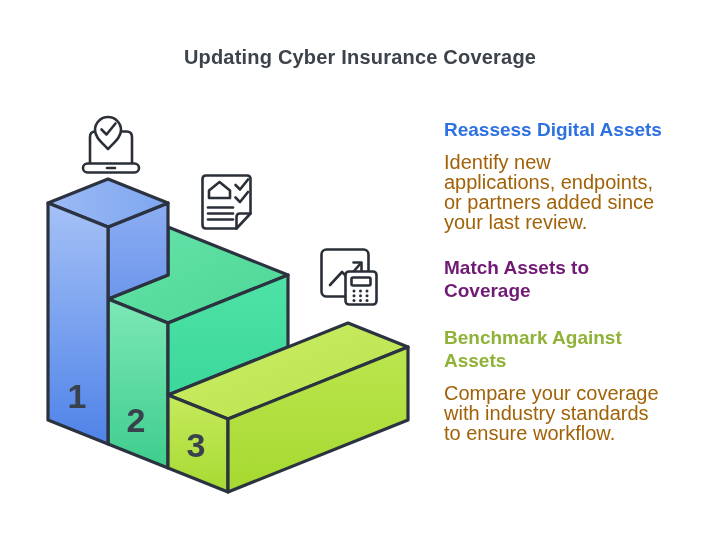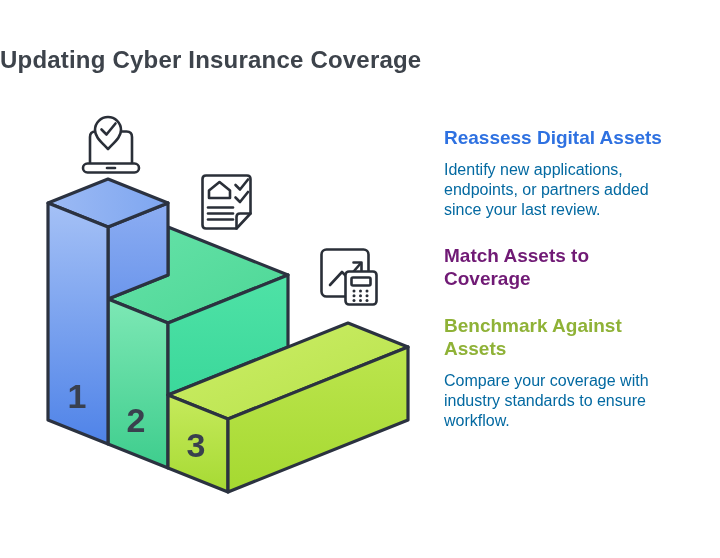--- a/index.html
+++ b/index.html
@@ -1,33 +1,33 @@
 <!DOCTYPE html>
 <html><head>
 <meta charset="utf-8">
 <style>
   html,body{margin:0;padding:0;}
   body{
     width:720px;height:558px;background:#ffffff;overflow:hidden;position:relative;
     font-family:"Liberation Sans", sans-serif;
   }
   .title{
-    position:absolute;left:0;right:0;top:46px;text-align:left;
-    font-size:24px;font-weight:bold;color:#3d434b;letter-spacing:.2px;
+    position:absolute;left:0;right:0;top:46px;text-align:center;
+    font-size:20px;font-weight:bold;color:#3d434b;letter-spacing:.2px;
   }
   .stage{position:absolute;left:0;top:0;width:720px;height:558px;}
   .col{
     position:absolute;left:444px;top:118px;width:218px;
   }
-  .sec{margin:8px 0 24px 0;}
+  .sec{margin:0 0 24px 0;}
   .sec h3{
     margin:0 0 11px 0;font-size:19px;line-height:23px;font-weight:bold;
   }
   .sec p{
-    margin:0;font-size:16px;line-height:20px;color:#0369a1;
+    margin:0;font-size:20px;line-height:20px;color:#a16207;
   }
   svg text.step-num{
     font-family:"Liberation Sans", sans-serif;font-weight:bold;font-size:34px;fill:#39404e;
   }
 </style>
 </head>
 <body>
 
 <div class="title">Updating Cyber Insurance Coverage</div>
 

